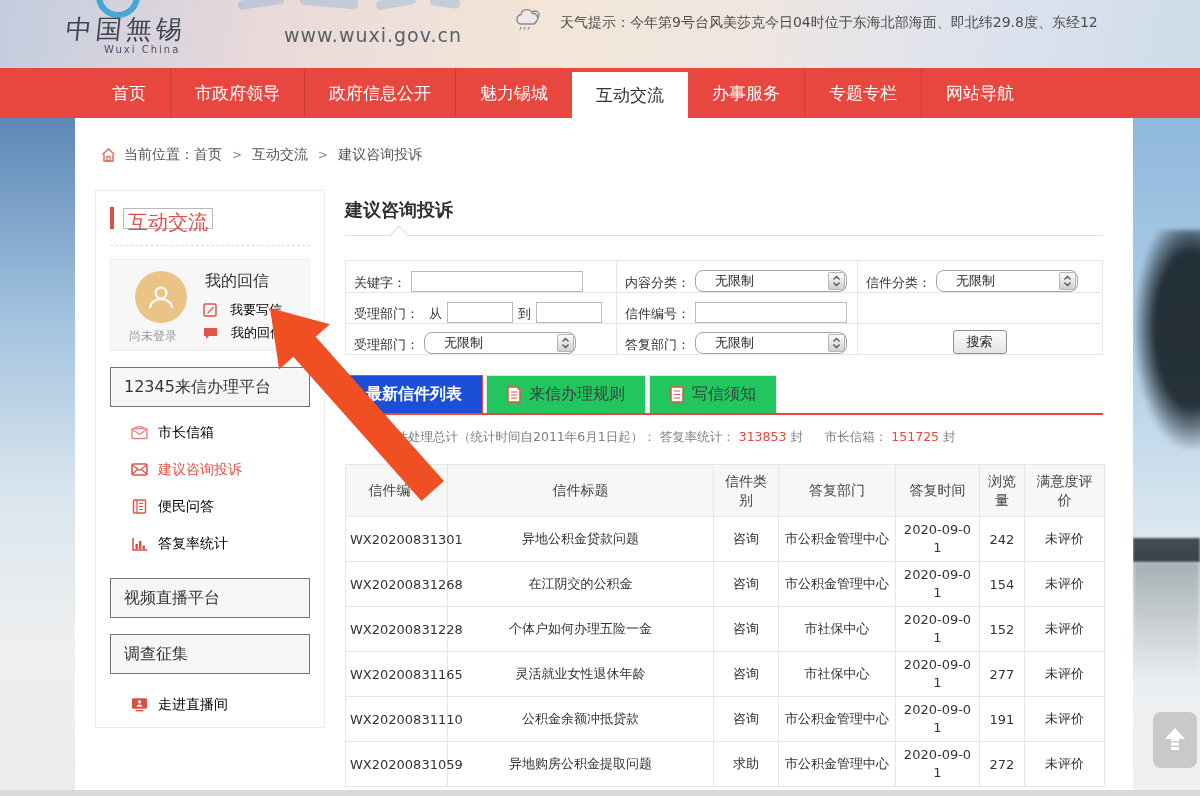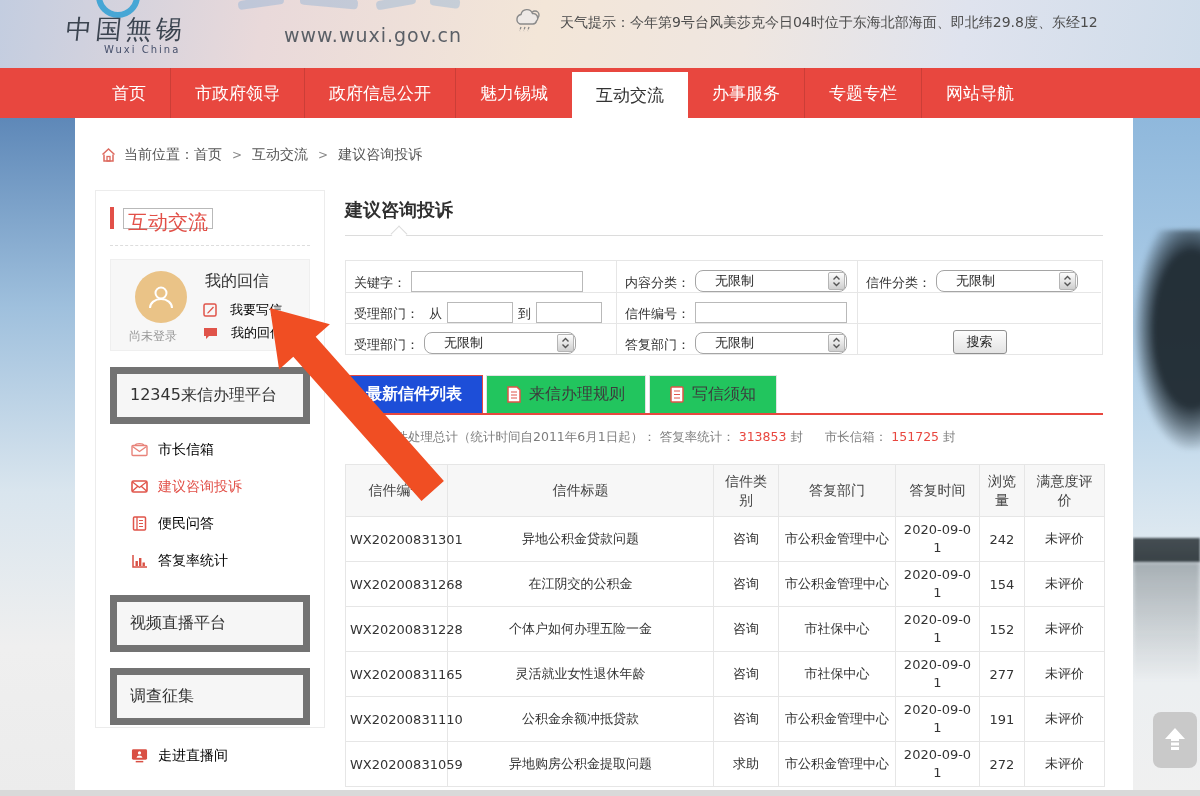--- a/index.html
+++ b/index.html
@@ -55,21 +55,21 @@
   .sb-title .bar { width:4px; height:22px; background:#e25048; margin-right:9px; }
   .sb-title .txt { font-size:20px; color:#e25048; }
   .my-box { margin:13px 14px 0 14px; background:#f7f7f7; border:1px solid #efefef; height:92px; position:relative; }
   .avatar { position:absolute; left:24px; top:11px; width:52px; height:52px; border-radius:50%; background:#eac387;
     display:flex; align-items:center; justify-content:center; }
   .login-status { position:absolute; left:18px; top:68px; font-size:12px; color:#999; }
   .my-heading { position:absolute; left:94px; top:11px; font-size:16px; color:#333; }
   .my-link { position:absolute; left:92px; display:flex; align-items:center; font-size:13px; color:#000000; cursor:pointer;gap:7px; }
   .my-link .ic { margin-right:6px; display:inline-flex; }
   .my-link.l1 { top:41px; } .my-link.l2 { top:64px; }
-  .sb-box { margin:16px 14px 0 14px; background:#f6f6f6; border:7px solid #737373; height:57px;
+  .sb-box { margin:16px 14px 0 14px; background:#f6f6f6; border:1px solid #737373; height:40px;
     display:flex; align-items:center; padding-left:13px; font-size:16px; color:#333; cursor:pointer; }
   .sb-item { display:flex; align-items:center; margin:0 0 0 35px; height:37px; font-size:14px; color:#000000; cursor:pointer; }
   .sb-item .ic { margin-right:10px; display:inline-flex; width:17px; justify-content:center; }
   .sb-item.active { color:#e25048; }
   .sb-menu { margin-top:7px; }
 
   
   .main { position:absolute; left:345px; top:198px; width:758px; }
   .page-title { font-size:18px; font-weight:600; color:#2f2f2f; }
   .title-rule { position:relative; margin-top:13px; border-bottom:1px solid #dcdcdc; height:1px; }

